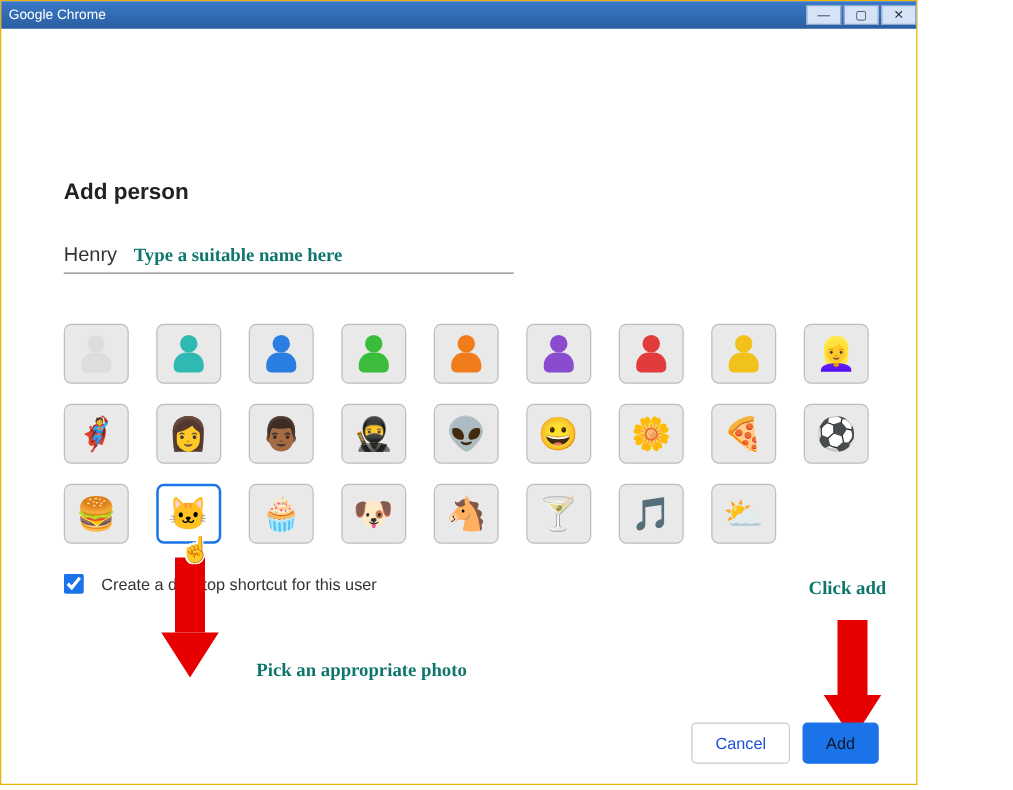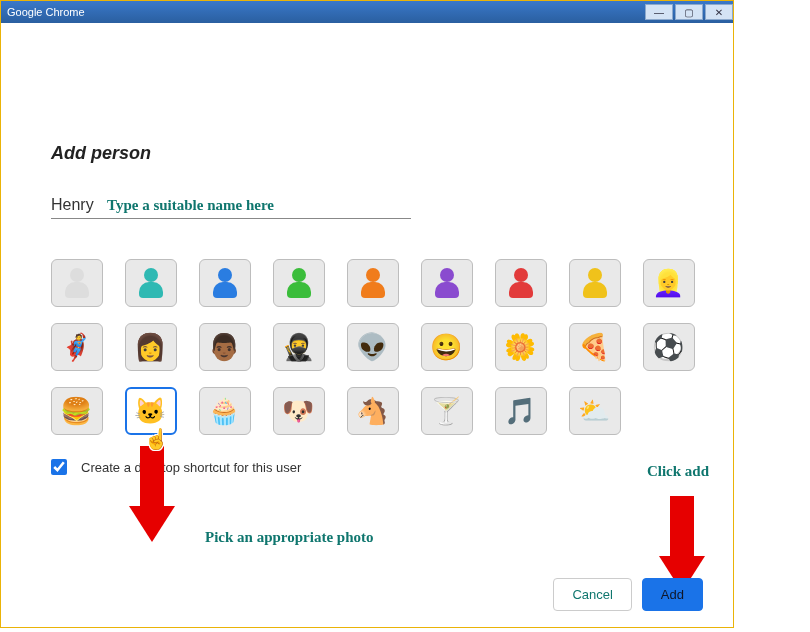--- a/index.html
+++ b/index.html
@@ -43,21 +43,20 @@
 }
 .content {
   padding: 120px 50px 0 50px;
   position: relative;
 }
 .heading {
   font-size: 18px;
   font-weight: 600;
   color: #222;
   margin-bottom: 32px;
-  font-style: italic;
 }
 .name-row {
   display: flex;
   align-items: baseline;
   width: 360px;
   border-bottom: 1px solid #888;
   padding-bottom: 4px;
   margin-bottom: 40px;
 }
 .name-input {
@@ -153,21 +152,21 @@
 .wm .w { color: #0f6fc6; }
 .wm .r { color: #5a5a5a; }
 .btn-row { display: flex; gap: 10px; margin-left: auto; }
 .btn {
   padding: 8px 18px;
   border-radius: 4px;
   font-size: 13px;
   cursor: pointer;
   border: 1px solid #ccc;
   background: #fff;
-  color: #0f766e;
+  color: #1d4ed8;
 }
 .btn.primary {
   background: #1a73e8;
   border-color: #1a73e8;
   color: #0f172a;
 }
 .big-arrow {
   position: absolute;
   width: 46px;
   height: 110px;

